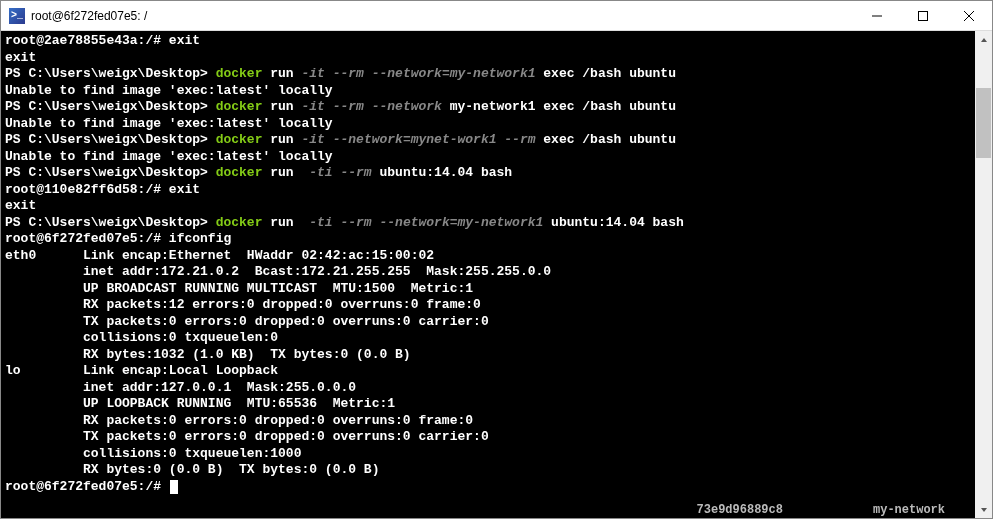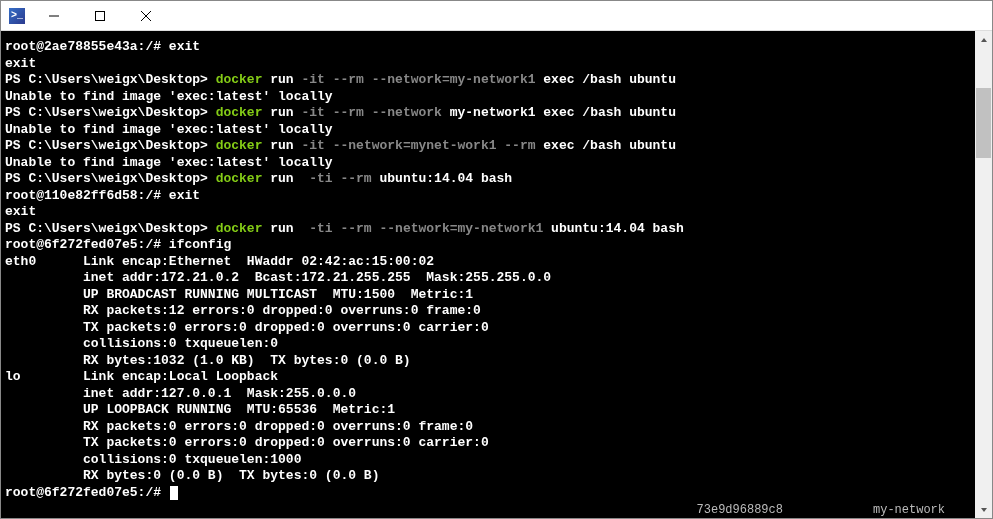--- a/index.html
+++ b/index.html
@@ -61,28 +61,28 @@
       display: flex;
       background: #000;
       position: relative;
     }
     .terminal {
       flex: 1;
       background: #000;
       color: #fff;
       font-size: 13px;
       line-height: 16.5px;
-      padding: 8px 4px;
+      padding: 2px 4px;
       white-space: pre;
       overflow: hidden;
       font-weight: bold;
       font-family: Consolas, 'Courier New', monospace;
     }
     .line { white-space: pre; }
-    .dim { color: #888; }
+    .dim { color: #888; font-style: italic; }
     .yellow { color: #84cc16; }
     .scrollbar {
       width: 17px;
       background: #f0f0f0;
       display: flex;
       flex-direction: column;
     }
     .sb-btn {
       height: 17px;
       background: #f0f0f0;
@@ -103,40 +103,41 @@
     .status-strip {
       position: absolute;
       right: 17px;
       bottom: 0;
       height: 16px;
       background: #000;
       display: flex;
       gap: 90px;
       color: #bbb;
       font-size: 12px;
-      font-weight: normal;
+      font-weight: bold;
       align-items: center;
       padding-right: 30px;
     }
     .cursor {
       display: inline-block;
       width: 8px;
       height: 14px;
       background: #fff;
       vertical-align: text-bottom;
       margin-left: 1px;
     }
   </style>
 </head>
 <body>
 
 <div class="window">
 
   <div class="titlebar">
     <span class="titlebar-icon">&gt;_</span>
+    <span class="titlebar-title">root@6f272fed07e5: /</span>
     <div class="win-controls">
       <div class="win-btn">
         <svg width="10" height="10" viewBox="0 0 10 10">
             <line x1="0" y1="5" x2="10" y2="5" stroke="currentColor" stroke-width="1"></line>
           </svg>
       </div>
       <div class="win-btn">
         <svg width="10" height="10" viewBox="0 0 10 10">
             <rect x="0.5" y="0.5" width="9" height="9" fill="none" stroke="currentColor" stroke-width="1"></rect>
           </svg>

